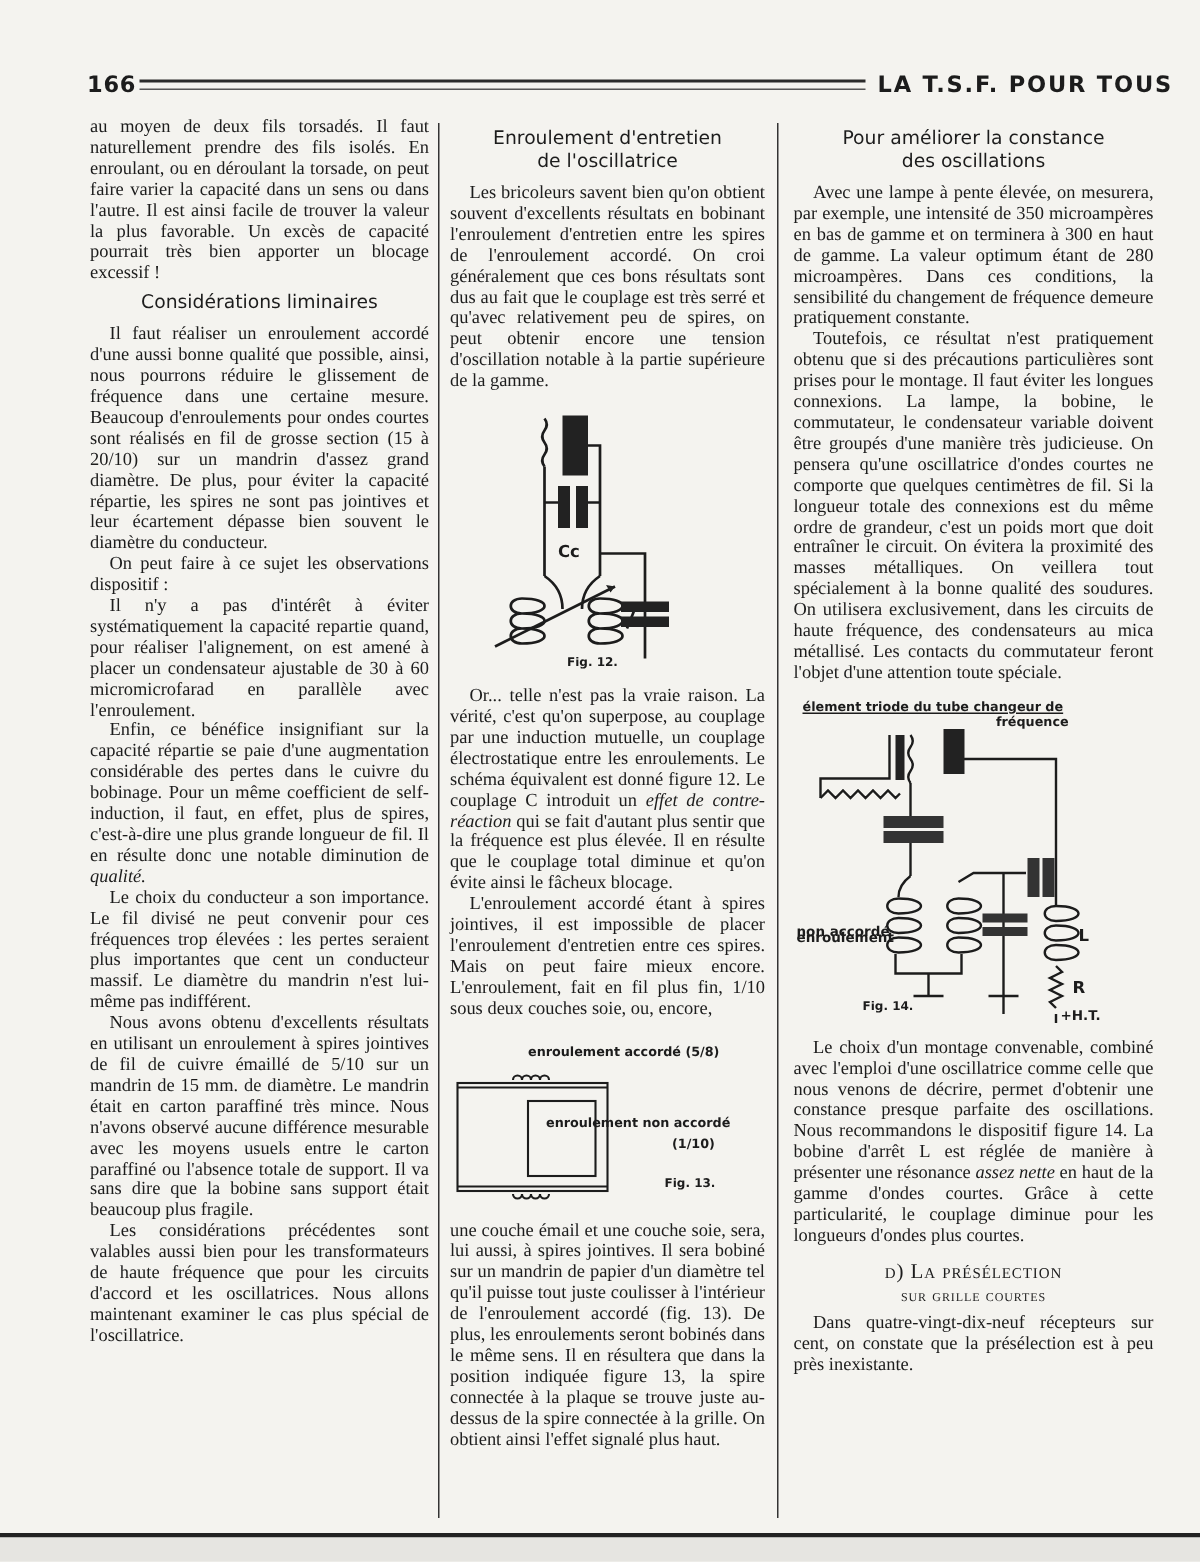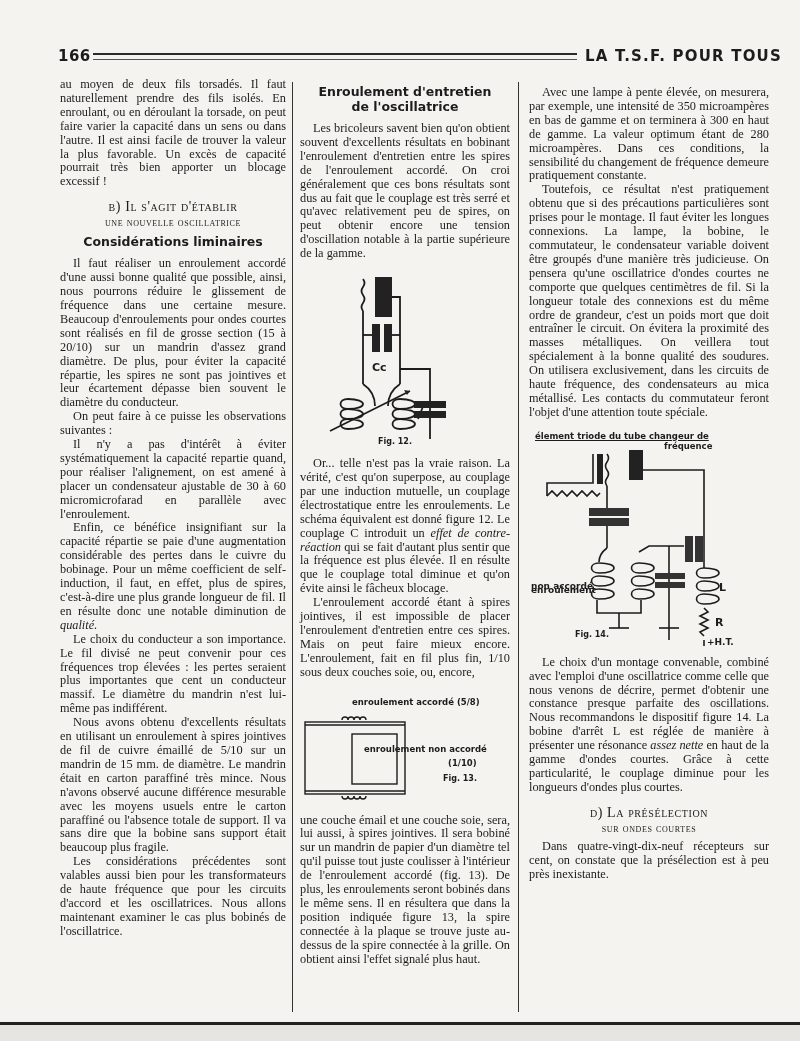--- a/index.html
+++ b/index.html
@@ -40,21 +40,21 @@
     }
     .rule-1 { left: 292px; height: 930px; }
     .rule-2 { left: 518px; height: 930px; }
     .section-sub {
       text-align: center; font-variant: small-caps; letter-spacing: 0.6px;
       margin: 10px 0 4px 0; line-height: 15px;
     }
     .section-sub .big { font-size: 14px; }
     .section-sub .small { font-size: 12px; display: block; }
     .section-head {
-      text-align: center; font-family: "DejaVu Sans", sans-serif; font-weight: bold;
+      text-align: center; font-family: "DejaVu Sans", sans-serif; font-weight: normal;
       font-size: 12.5px; line-height: 15px; margin: 4px 0 8px 0;
     }
     .figure { position: relative; margin: 8px 0 8px 0; }
     .fig-caption {
       font-family: "DejaVu Sans", sans-serif; font-weight: bold; font-size: 8px;
       position: absolute;
     }
     .fig-label {
       font-family: "DejaVu Sans", sans-serif; font-weight: bold; font-size: 8.5px;
       position: absolute; white-space: nowrap;
@@ -74,32 +74,28 @@
   <span class="page-number">166</span>
   <div class="header-rule"></div>
   <span class="journal-title">LA T.S.F. POUR TOUS</span>
 </div>
 
 <div class="col-rule rule-1"></div>
 <div class="col-rule rule-2"></div>
 
 <div class="col col-left">
   <p class="noindent">au moyen de deux fils torsadés. Il faut naturellement prendre des fils isolés. En enroulant, ou en déroulant la torsade, on peut faire varier la capacité dans un sens ou dans l'autre. Il est ainsi facile de trouver la valeur la plus favorable. Un excès de capacité pourrait très bien apporter un blocage excessif !</p>
-  <div class="section-sub">
-    <span class="big">b) Il s'agit d'établir</span>
-    <span class="small">une nouvelle oscillatrice</span>
-  </div>
   <div class="section-head">Considérations liminaires</div>
   <p>Il faut réaliser un enroulement accordé d'une aussi bonne qualité que possible, ainsi, nous pourrons réduire le glissement de fréquence dans une certaine mesure. Beaucoup d'enroulements pour ondes courtes sont réalisés en fil de grosse section (15 à 20/10) sur un mandrin d'assez grand diamètre. De plus, pour éviter la capacité répartie, les spires ne sont pas jointives et leur écartement dépasse bien souvent le diamètre du conducteur.</p>
-  <p>On peut faire à ce puisse les observations suivantes :</p>
+  <p>On peut faire à ce sujet les observations dispositif :</p>
   <p>Il n'y a pas d'intérêt à éviter systématiquement la capacité repartie quand, pour réaliser l'alignement, on est amené à placer un condensateur ajustable de 30 à 60 micromicrofarad en parallèle avec l'enroulement.</p>
   <p><span>Enfin, ce bénéfice insignifiant sur la capacité répartie se paie d'une augmentation considérable des pertes dans le cuivre du bobinage. Pour un même coefficient de self-induction, il faut, en effet, plus de spires, c'est-à-dire une plus grande longueur de fil. Il en résulte donc une notable diminution de</span> <em>qualité.</em></p>
   <p>Le choix du conducteur a son importance. Le fil divisé ne peut convenir pour ces fréquences trop élevées : les pertes seraient plus importantes que cent un conducteur massif. Le diamètre du mandrin n'est lui-même pas indifférent.</p>
   <p>Nous avons obtenu d'excellents résultats en utilisant un enroulement à spires jointives de fil de cuivre émaillé de 5/10 sur un mandrin de 15 mm. de diamètre. Le mandrin était en carton paraffiné très mince. Nous n'avons observé aucune différence mesurable avec les moyens usuels entre le carton paraffiné ou l'absence totale de support. Il va sans dire que la bobine sans support était beaucoup plus fragile.</p>
-  <p>Les considérations précédentes sont valables aussi bien pour les transformateurs de haute fréquence que pour les circuits d'accord et les oscillatrices. Nous allons maintenant examiner le cas plus bobinés de l'oscillatrice.</p>
+  <p>Les considérations précédentes sont valables aussi bien pour les transformateurs de haute fréquence que pour les circuits d'accord et les oscillatrices. Nous allons maintenant examiner le cas plus spécial de l'oscillatrice.</p>
 </div>
 
 <div class="col col-mid">
   <div class="section-head" style="margin-top:6px;">
     <div>Enroulement d'entretien</div>
     <div>de l'oscillatrice</div>
   </div>
   <p>Les bricoleurs savent bien qu'on obtient souvent d'excellents résultats en bobinant l'enroulement d'entretien entre les spires de l'enroulement accordé. On croi généralement que ces bons résultats sont dus au fait que le couplage est très serré et qu'avec relativement peu de spires, on peut obtenir encore une tension d'oscillation notable à la partie supérieure de la gamme.</p>
 
   <div class="figure" style="height:180px;">
@@ -138,28 +134,30 @@
         <rect x="5" y="34" width="100" height="72"></rect>
         <line x1="5" y1="37" x2="105" y2="37"></line>
         <line x1="5" y1="103" x2="105" y2="103"></line>
         <rect x="52" y="46" width="45" height="50"></rect>
         <path d="M42 32 a3 3 0 1 1 6 0 a3 3 0 1 1 6 0 a3 3 0 1 1 6 0 a3 3 0 1 1 6 0"></path>
         <path d="M42 108 a3 3 0 1 0 6 0 a3 3 0 1 0 6 0 a3 3 0 1 0 6 0 a3 3 0 1 0 6 0"></path>
       </g>
     </svg>
     <span class="fig-label" style="left:64px;top:55px;">enroulement non accordé</span>
     <span class="fig-label" style="left:148px;top:69px;">(1/10)</span>
-    <span class="fig-caption" style="left:143px;top:84px;">Fig. 13.</span>
+    <span class="fig-caption" style="left:143px;top:94px;">Fig. 13.</span>
   </div>
 
   <p class="noindent">une couche émail et une couche soie, sera, lui aussi, à spires jointives. Il sera bobiné sur un mandrin de papier d'un diamètre tel qu'il puisse tout juste coulisser à l'intérieur de l'enroulement accordé (fig. 13). De plus, les enroulements seront bobinés dans le même sens. Il en résultera que dans la position indiquée figure 13, la spire connectée à la plaque se trouve juste au-dessus de la spire connectée à la grille. On obtient ainsi l'effet signalé plus haut.</p>
 </div>
 
 <div class="col col-right">
   <div class="section-head" style="margin-top:6px;">
+    <div>Pour améliorer la constance</div>
+    <div>des oscillations</div>
   </div>
   <p>Avec une lampe à pente élevée, on mesurera, par exemple, une intensité de 350 microampères en bas de gamme et on terminera à 300 en haut de gamme. La valeur optimum étant de 280 microampères. Dans ces conditions, la sensibilité du changement de fréquence demeure pratiquement constante.</p>
   <p>Toutefois, ce résultat n'est pratiquement obtenu que si des précautions particulières sont prises pour le montage. Il faut éviter les longues connexions. La lampe, la bobine, le commutateur, le condensateur variable doivent être groupés d'une manière très judicieuse. On pensera qu'une oscillatrice d'ondes courtes ne comporte que quelques centimètres de fil. Si la longueur totale des connexions est du même ordre de grandeur, c'est un poids mort que doit entraîner le circuit. On évitera la proximité des masses métalliques. On veillera tout spécialement à la bonne qualité des soudures. On utilisera exclusivement, dans les circuits de haute fréquence, des condensateurs au mica métallisé. Les contacts du commutateur feront l'objet d'une attention toute spéciale.</p>
 
   <div class="figure" style="height:220px;">
     <span class="fig-label" style="left:6px;top:2px;text-decoration:underline;">élement triode du tube changeur de</span>
     <span class="fig-label" style="left:135px;top:12px;">fréquence</span>
     <svg width="240" height="220" viewBox="0 0 240 220" style="position:absolute;left:0;top:0;">
       <g stroke="#1c1c1c" stroke-width="1.6" fill="none">
         <polyline points="64,26 64,55 18,55 18,68"></polyline>
@@ -195,19 +193,19 @@
     <span class="fig-label" style="left:2px;top:152px;font-size:9px;">non accordé</span>
     <span class="fig-label" style="left:190px;top:153px;font-size:11px;">L</span>
     <span class="fig-label" style="left:186px;top:188px;font-size:11px;">R</span>
     <span class="fig-label" style="left:178px;top:208px;font-size:9px;">+H.T.</span>
     <span class="fig-caption" style="left:46px;top:200px;">Fig. 14.</span>
   </div>
 
   <p><span>Le choix d'un montage convenable, combiné avec l'emploi d'une oscillatrice comme celle que nous venons de décrire, permet d'obtenir une constance presque parfaite des oscillations. Nous recommandons le dispositif figure 14. La bobine d'arrêt L est réglée de manière à présenter une résonance </span><em>assez nette</em><span> en haut de la gamme d'ondes courtes. Grâce à cette particularité, le couplage diminue pour les longueurs d'ondes plus courtes.</span></p>
   <div class="section-sub">
     <span class="big">d) La présélection</span>
-    <span class="small">sur ondes courtes</span>
+    <span class="small">sur grille courtes</span>
   </div>
   <p>Dans quatre-vingt-dix-neuf récepteurs sur cent, on constate que la présélection est à peu près inexistante.</p>
 </div>
 
 <div class="bottom-rule"></div>
 <div class="bottom-strip"></div>
 
 </body></html>

